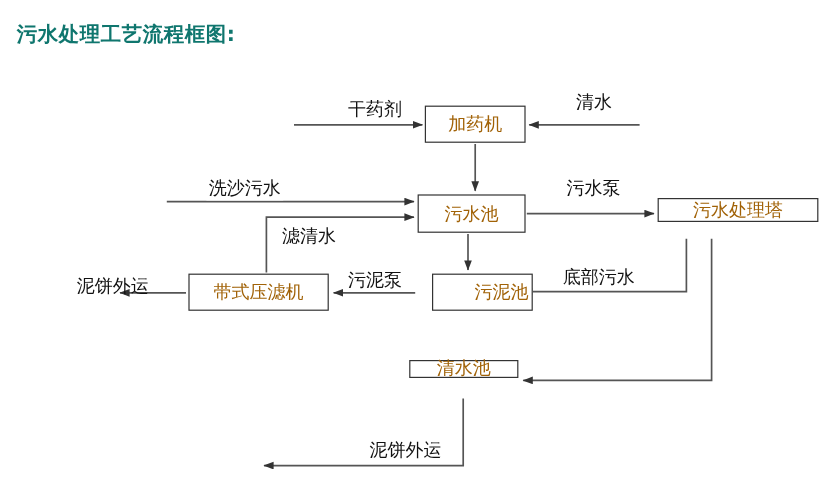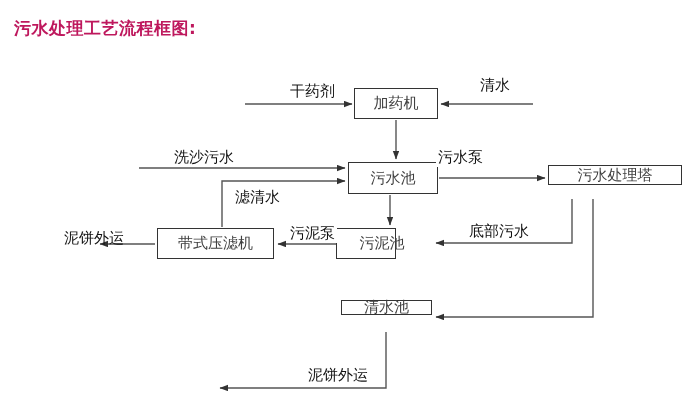--- a/index.html
+++ b/index.html
@@ -14,34 +14,34 @@
     background: #ffffff;
     font-family: "DejaVu Sans", "Liberation Sans", sans-serif;
     overflow: hidden;
   }
   #diagram-title {
     position: absolute;
     left: 14px;
     top: 17px;
     font-size: 17px;
     font-weight: bold;
-    color: #be185d;
+    color: #0f766e;
     letter-spacing: 0.5px;
     white-space: nowrap;
   }
   .node-box {
     position: absolute;
     box-sizing: border-box;
     border: 1px solid #333333;
     background: #ffffff;
     display: flex;
     align-items: center;
     justify-content: center;
     font-size: 15px;
-    color: #404040;
+    color: #a16207;
     white-space: nowrap;
     z-index: 3;
   }
   .edge-label {
     position: absolute;
     font-size: 15px;
     color: #111111;
     white-space: nowrap;
     background: #ffffff;
     padding: 0 2px;
@@ -114,37 +114,37 @@
   </div>
 
   <div class="node-box" style="left:548px; top:165px; width:134px; height:20px;">
     <span>污水处理塔</span>
   </div>
 
   <div class="node-box" style="left:157px; top:228px; width:117px; height:31px;">
     <span>带式压滤机</span>
   </div>
 
-  <div class="node-box" style="left:336px; top:228px; width:60px; height:31px;padding-left:32px;">
+  <div class="node-box" style="left:360px; top:228px; width:84px; height:31px;padding-left:32px;">
     <span>污泥池</span>
   </div>
 
   <div class="node-box" style="left:341px; top:300px; width:91px; height:15px;">
     <span>清水池</span>
   </div>
 
   <div class="edge-label" style="left:259px; top:82px;margin-left:29px;">干药剂</div>
 
   <div class="edge-label" style="left:478px; top:76px;">清水</div>
 
   <div class="edge-label" style="left:172px; top:148px;">洗沙污水</div>
 
   <div class="edge-label" style="left:233px; top:188px;">滤清水</div>
 
-  <div class="edge-label" style="left:436px; top:148px;">污水泵</div>
+  <div class="edge-label" style="left:470px; top:148px;">污水泵</div>
 
   <div class="edge-label" style="left:288px; top:224px;">污泥泵</div>
 
   <div class="edge-label" style="left:467px; top:222px;">底部污水</div>
 
   <div class="term-label" style="left:16px; top:229px;">泥饼外运</div>
 
   <div class="term-label" style="left:260px; top:366px;">泥饼外运</div>
 
 </div>

